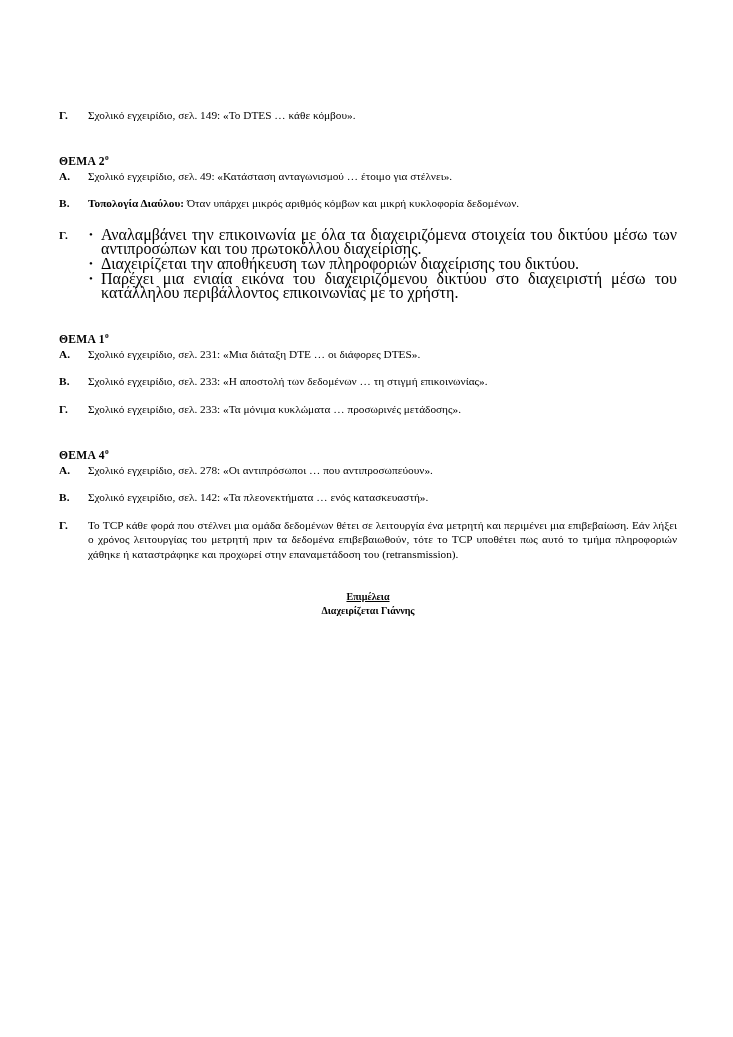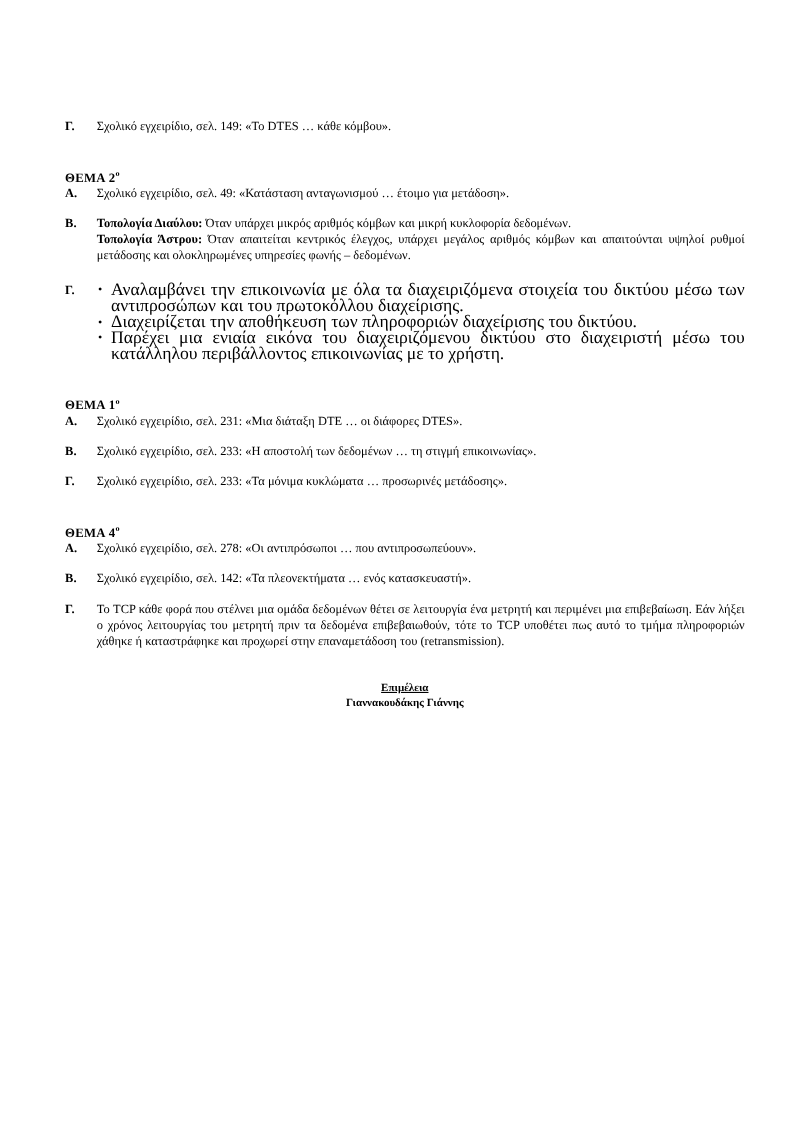--- a/index.html
+++ b/index.html
@@ -130,30 +130,29 @@
     </div>
 
     <div class="gap-xl"></div>
 
     <div class="section-heading">
       <span>ΘΕΜΑ 2</span><sup>ο</sup>
     </div>
 
     <div class="item">
       <div class="item-label">Α.</div>
-      <div class="item-body nojust">Σχολικό εγχειρίδιο, σελ. 49: «Κατάσταση ανταγωνισμού … έτοιμο για μετάδοση».</div>
+      <div class="item-body nojust">Σχολικό εγχειρίδιο, σελ. 49: «Κατάσταση ανταγωνισμού … έτοιμο για στέλνει».</div>
     </div>
 
     <div class="gap-md"></div>
 
     <div class="item">
       <div class="item-label">Β.</div>
       <div class="item-body">
         <div class="nojust"><span class="b">Τοπολογία Διαύλου:</span><span> Όταν υπάρχει μικρός αριθμός κόμβων και μικρή κυκλοφορία δεδομένων.</span></div>
-        <div><span class="b">Τοπολογία Άστρου:</span><span> Όταν απαιτείται κεντρικός έλεγχος, υπάρχει μεγάλος αριθμός κόμβων και απαιτούνται υψηλοί ρυθμοί μετάδοσης και ολοκληρωμένες υπηρεσίες φωνής – δεδομένων.</span></div>
       </div>
     </div>
 
     <div class="gap-lg"></div>
 
     <div class="item">
       <div class="item-label">Γ.</div>
       <div class="item-body">
         <ul class="bullets">
           <li>Αναλαμβάνει την επικοινωνία με όλα τα διαχειριζόμενα στοιχεία του δικτύου μέσω των αντιπροσώπων και του πρωτοκόλλου διαχείρισης.</li>
@@ -208,17 +207,17 @@
 
     <div class="gap-md"></div>
 
     <div class="item">
       <div class="item-label">Γ.</div>
       <div class="item-body">Το TCP κάθε φορά που στέλνει μια ομάδα δεδομένων θέτει σε λειτουργία ένα μετρητή και περιμένει μια επιβεβαίωση. Εάν λήξει ο χρόνος λειτουργίας του μετρητή πριν τα δεδομένα επιβεβαιωθούν, τότε το TCP υποθέτει πως αυτό το τμήμα πληροφοριών χάθηκε ή καταστράφηκε και προχωρεί στην επαναμετάδοση του (retransmission).</div>
     </div>
 
     <div class="signature">
       <span class="sig-title">Επιμέλεια</span>
-      <span class="sig-name">Γιαννακουδάκης Γιάννης</span>
+      <span class="sig-name">Διαχειρίζεται Γιάννης</span>
     </div>
 
   </div>
 </div>
 
 </body></html>

